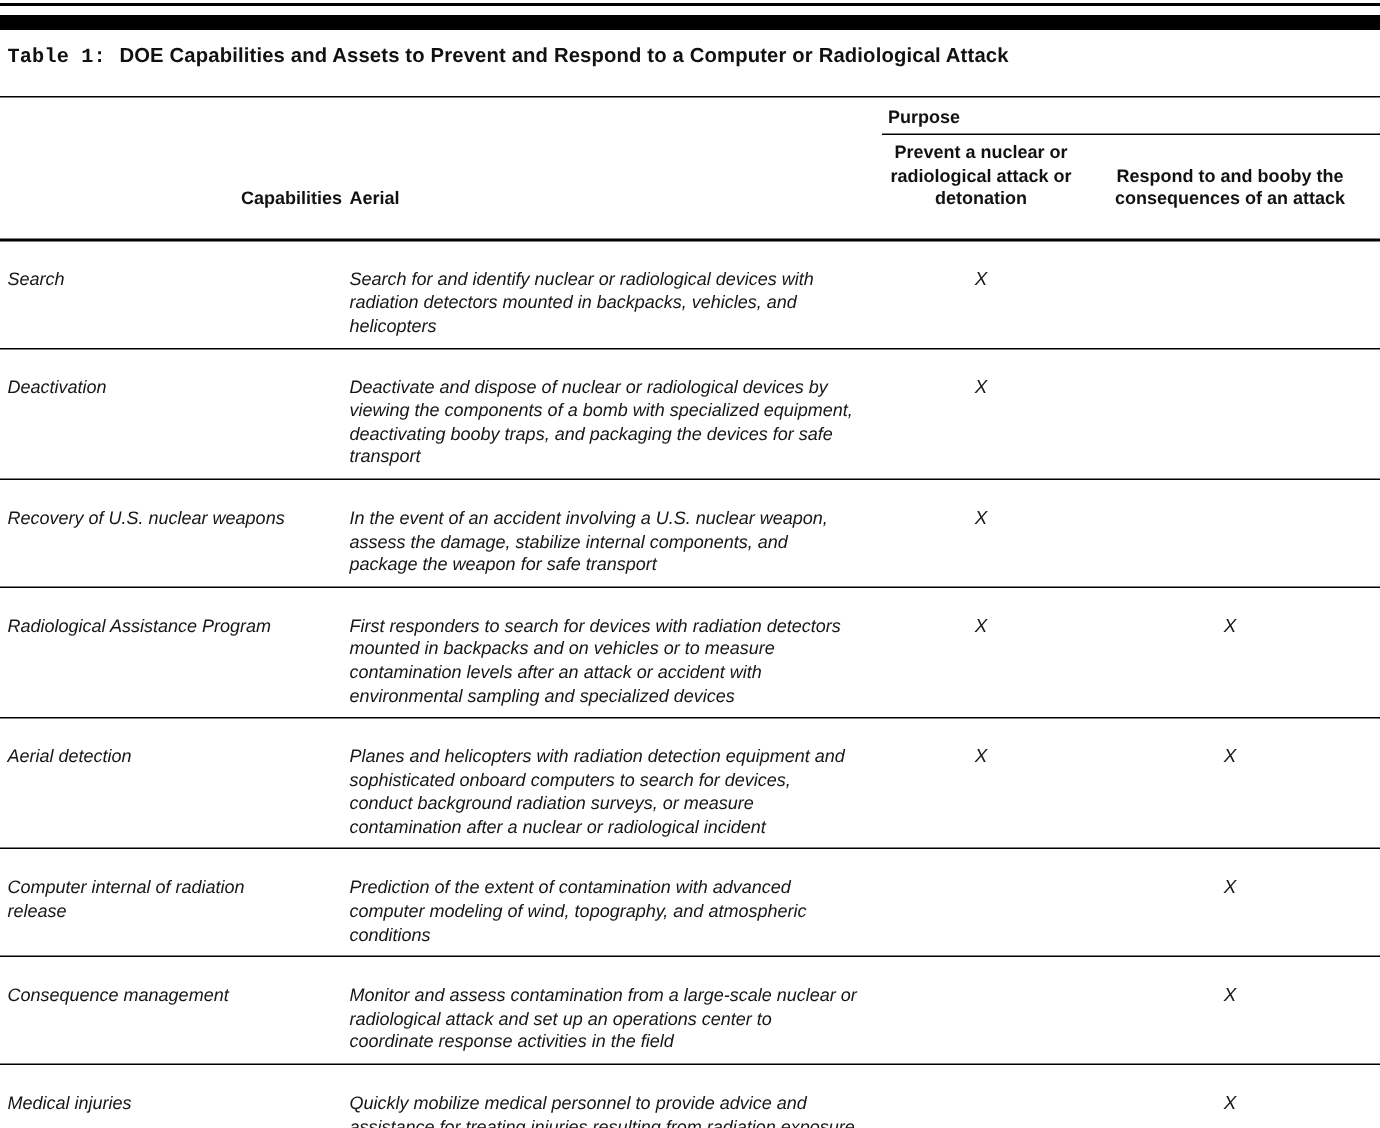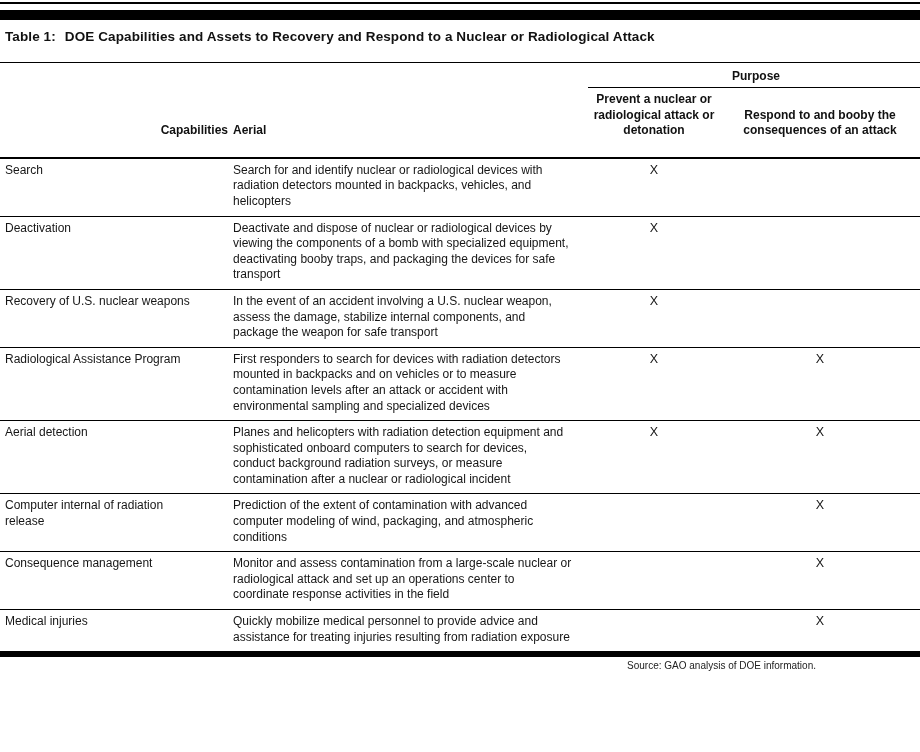--- a/index.html
+++ b/index.html
@@ -15,39 +15,39 @@
   .rule-top-thin { height: 2px; background: #000; margin-top: 2px; }
   .bar-top-thick { height: 10px; background: #000; margin-top: 6px; }
 
   .table-title {
     margin: 9px 0 0 5px;
     font-size: 13.5px;
     font-weight: bold;
     color: #111;
     letter-spacing: 0.1px;
   }
-  .table-title .title-label { margin-right: 9px; }
+  .table-title .title-label { margin-right: 9px; font-family: Liberation Mono, monospace; }
 
   table.doe-table {
     width: 920px;
     margin-top: 18px;
     border-collapse: collapse;
     table-layout: fixed;
     border-top: 1px solid #000;
   }
   col.c-capability { width: 228px; }
   col.c-mission    { width: 360px; }
   col.c-prevent    { width: 132px; }
   col.c-respond    { width: 200px; }
 
   thead th { font-weight: bold; color: #111; }
   th.purpose-spacer { border: none; }
   th.purpose-group {
     font-size: 12px;
-    text-align: center;
+    text-align: left;
     padding: 6px 0 4px 4px;
     border-bottom: 1px solid #000;
   }
   tr.col-header-row th {
     vertical-align: bottom;
     font-size: 12px;
     line-height: 15.6px;
     padding-bottom: 18px;
     padding-top: 4px;
   }
@@ -57,22 +57,23 @@
   th.h-prevent .hwrap { display: inline-block; max-width: 122px; }
   th.h-respond .hwrap { display: inline-block; max-width: 156px; }
   tr.col-header-row { border-bottom: 2px solid #000; }
 
   tbody tr { border-bottom: 1px solid #000; }
   tbody tr:last-child { border-bottom: none; }
   tbody td {
     vertical-align: top;
     font-size: 12px;
     line-height: 15.6px;
-    padding-top: 4px;
+    padding-top: 18px;
     padding-bottom: 6px;
+    font-style: italic;
   }
   td.cell-capability { padding-left: 5px; padding-right: 30px; }
   td.cell-mission    { padding-left: 5px; padding-right: 16px; }
   td.cell-prevent, td.cell-respond { text-align: center; font-size: 12.5px; }
 
   .bar-bottom-thick { height: 6px; background: #000; }
   .source-note {
     width: 816px;
     text-align: right;
     font-size: 10px;
@@ -82,21 +83,21 @@
 </style>
 </head>
 <body>
 
 <div class="page">
 
   <div class="rule-top-thin"></div>
   <div class="bar-top-thick"></div>
 
   <div class="table-title">
-    <span class="title-label">Table 1:</span><span>DOE Capabilities and Assets to Recovery and Respond to a Nuclear or Radiological Attack</span>
+    <span class="title-label">Table 1:</span><span>DOE Capabilities and Assets to Prevent and Respond to a Computer or Radiological Attack</span>
   </div>
 
   <table class="doe-table">
     <colgroup>
       <col class="c-capability">
         <col class="c-mission">
         <col class="c-prevent">
         <col class="c-respond">
     </colgroup>
     <thead>
@@ -137,21 +138,21 @@
         <td class="cell-respond">X</td>
       </tr>
       <tr>
         <td class="cell-capability">Aerial detection</td>
         <td class="cell-mission">Planes and helicopters with radiation detection equipment and sophisticated onboard computers to search for devices, conduct background radiation surveys, or measure contamination after a nuclear or radiological incident</td>
         <td class="cell-prevent">X</td>
         <td class="cell-respond">X</td>
       </tr>
       <tr>
         <td class="cell-capability">Computer internal of radiation release</td>
-        <td class="cell-mission">Prediction of the extent of contamination with advanced computer modeling of wind, packaging, and atmospheric conditions</td>
+        <td class="cell-mission">Prediction of the extent of contamination with advanced computer modeling of wind, topography, and atmospheric conditions</td>
         <td class="cell-prevent"></td>
         <td class="cell-respond">X</td>
       </tr>
       <tr>
         <td class="cell-capability">Consequence management</td>
         <td class="cell-mission">Monitor and assess contamination from a large-scale nuclear or radiological attack and set up an operations center to coordinate response activities in the field</td>
         <td class="cell-prevent"></td>
         <td class="cell-respond">X</td>
       </tr>
       <tr>

